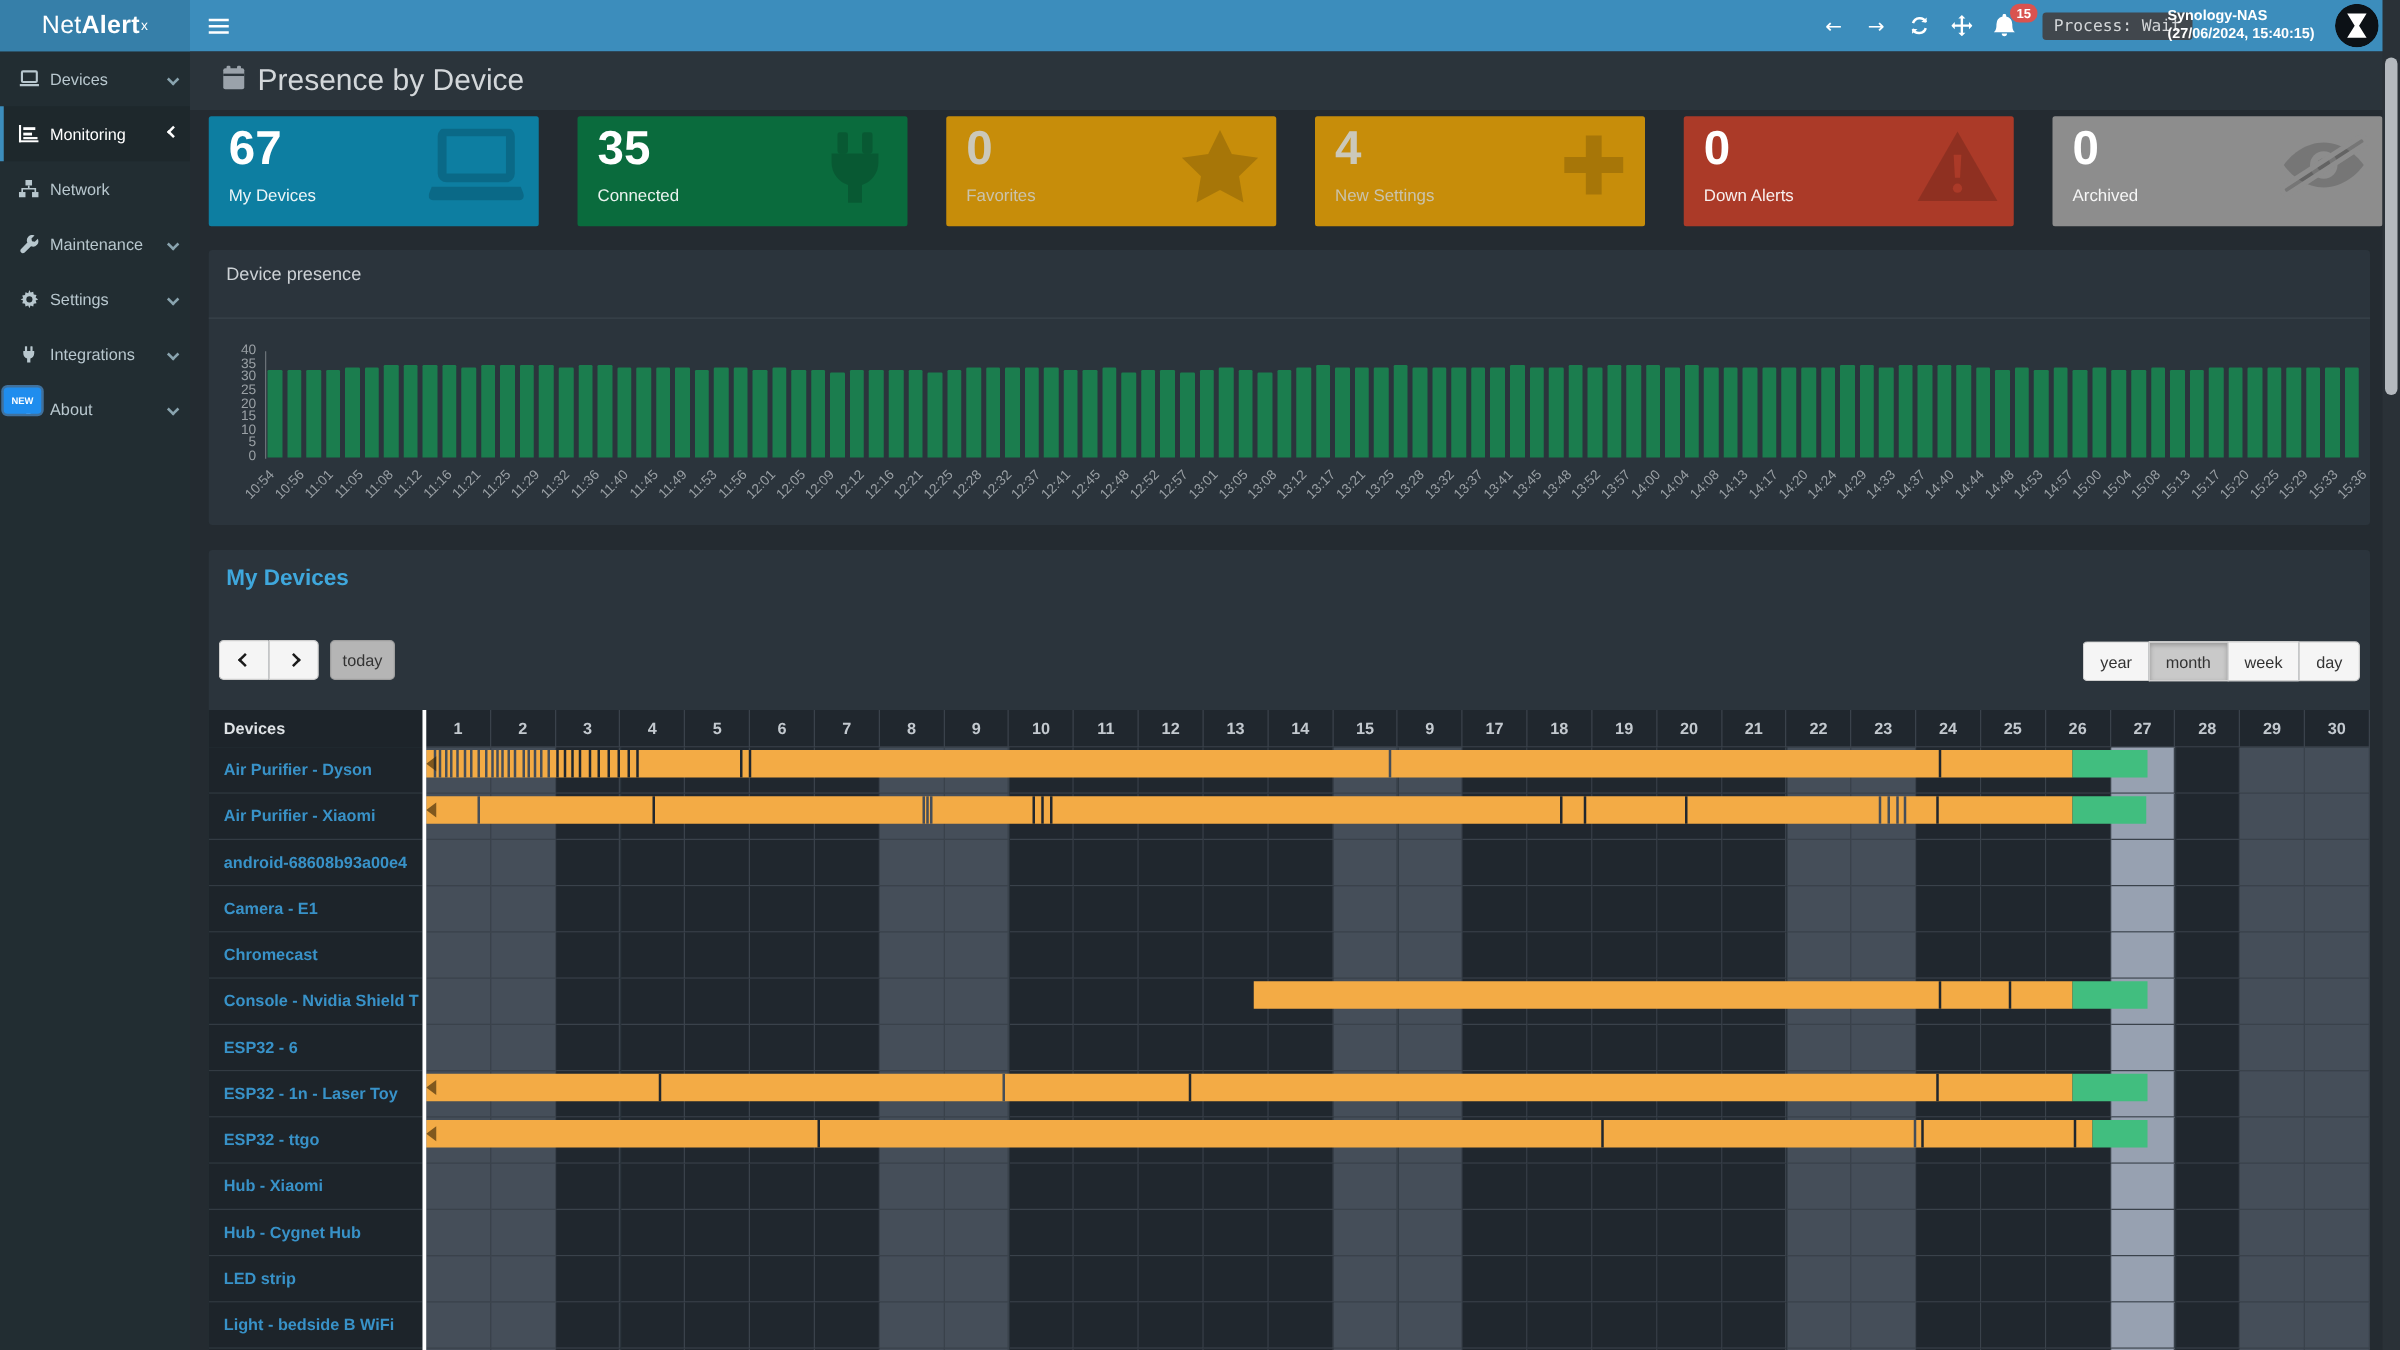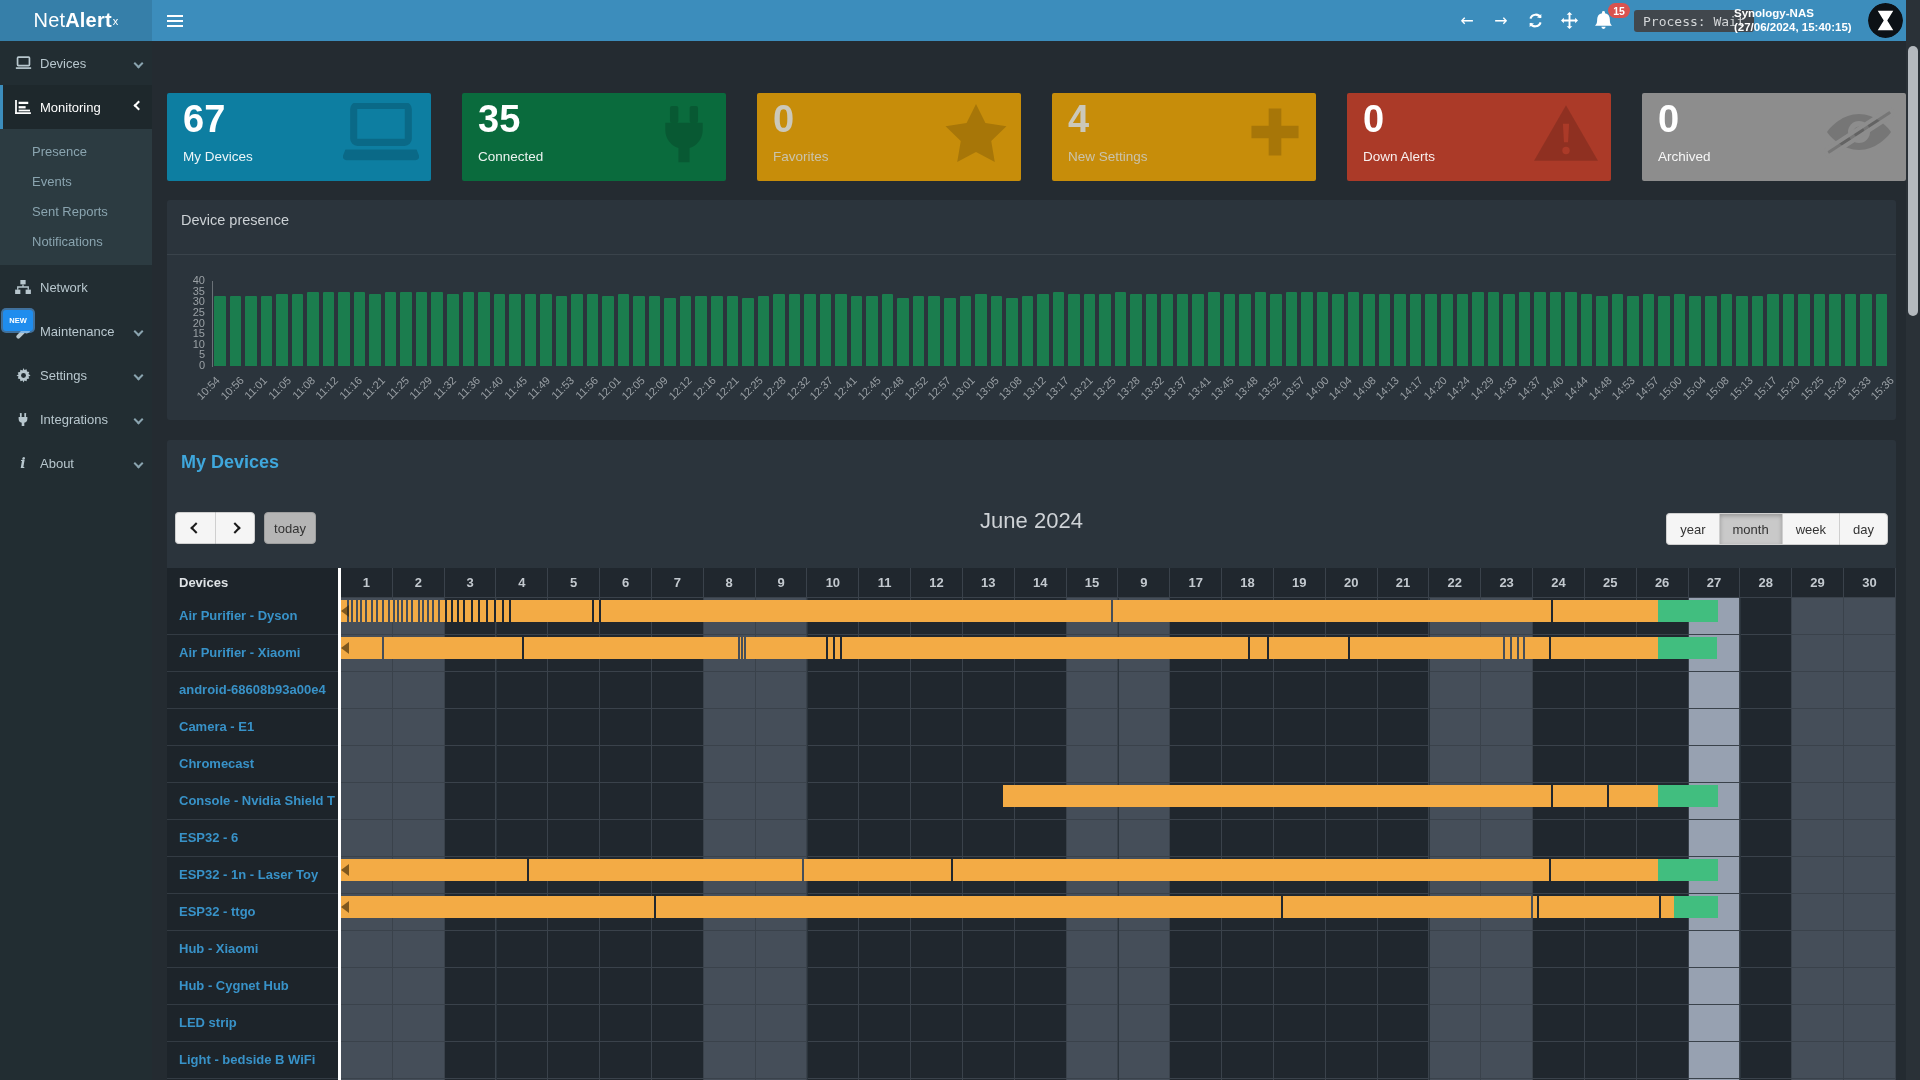--- a/index.html
+++ b/index.html
@@ -181,26 +181,20 @@
               <rect x="0" y="0" width="2" height="16"></rect>
               <rect x="0" y="14" width="18" height="2"></rect>
               <rect x="4" y="2" width="11" height="2.6"></rect>
               <rect x="4" y="7" width="8" height="2.6"></rect>
               <rect x="4" y="11" width="13" height="2"></rect>
             </svg>
         </span>
         <span class="si-label">Monitoring</span>
         <span class="chev down" style="border-color:#fff"></span>
       </div>
-      <div class="submenu">
-        <div class="sub-item">Presence</div>
-        <div class="sub-item">Events</div>
-        <div class="sub-item">Sent Reports</div>
-        <div class="sub-item">Notifications</div>
-      </div>
     </div>
 
     <div class="side-item">
       <span class="si-ic">
         <svg width="16" height="14" viewBox="0 0 18 16">
             <rect x="6" y="0" width="6" height="5" fill="#b8c7ce"></rect>
             <rect x="0" y="11" width="6" height="5" fill="#b8c7ce"></rect>
             <rect x="12" y="11" width="6" height="5" fill="#b8c7ce"></rect>
             <path d="M9 5 v3 M3 11 v-3 h12 v3" stroke="#b8c7ce" stroke-width="1.5" fill="none"></path>
           </svg>
@@ -243,20 +237,31 @@
 
     <div class="side-item">
       <span class="si-ic" style="font-family:'DejaVu Serif',serif;font-weight:bold;font-style:italic;color:#b8c7ce;font-size:14px;">i</span>
       <span class="si-label">About</span>
       <span class="chev left"></span>
     </div>
 
     <span id="new-badge">NEW</span>
   </div>
 
+  <div id="content-header">
+    <span>
+      <svg width="22" height="21" viewBox="0 0 20 20">
+          <rect x="4.5" y="0.5" width="3" height="4.5" rx="1" fill="#9aa2aa"></rect>
+          <rect x="12.5" y="0.5" width="3" height="4.5" rx="1" fill="#9aa2aa"></rect>
+          <rect x="2" y="2.5" width="16" height="16" rx="1.5" fill="#9aa2aa"></rect>
+          <rect x="2" y="6.6" width="16" height="1.8" fill="#2b343b"></rect>
+        </svg>
+    </span>
+    <span id="page-title">Presence by Device</span>
+  </div>
 
   <div id="cards-row">
       <div class="small-box" style="left: 167px; background: rgb(13, 126, 161);">
         <div class="sb-value" style="color: rgb(255, 255, 255);">67</div>
         <div class="sb-label" style="color: rgb(255, 255, 255);">My Devices</div>
         <div class="sb-icon"><svg width="76" height="62" viewBox="0 0 64 52">
             <rect x="9" y="2" width="46" height="31" rx="3" fill="none" stroke="rgba(0,0,0,0.16)" stroke-width="6"></rect>
             <path d="M2 39 h60 l2 5 a3 3 0 0 1 -3 4 H3 a3 3 0 0 1 -3 -4 z" fill="rgba(0,0,0,0.16)"></path>
           </svg></div>
       </div>
@@ -511,21 +516,20 @@
 
     <div id="pn-group">
       <button class="fc-btn" id="btn-prev">
           <span class="fc-chev" style="transform:rotate(45deg);border-color:#1a1a1a"></span>
         </button>
       <button class="fc-btn" id="btn-next">
           <span class="fc-chev" style="transform:rotate(-135deg);border-color:#1a1a1a"></span>
         </button>
     </div>
     <button id="btn-today">today</button>
-    <div id="month-title">June 2024</div>
     <div id="view-group">
       <button class="fc-btn view-btn">year</button>
       <button class="fc-btn view-btn active">month</button>
       <button class="fc-btn view-btn">week</button>
       <button class="fc-btn view-btn">day</button>
     </div>
 
     <div id="cal-table">
       <div id="devices-header">Devices</div>
       <div id="day-headers">

